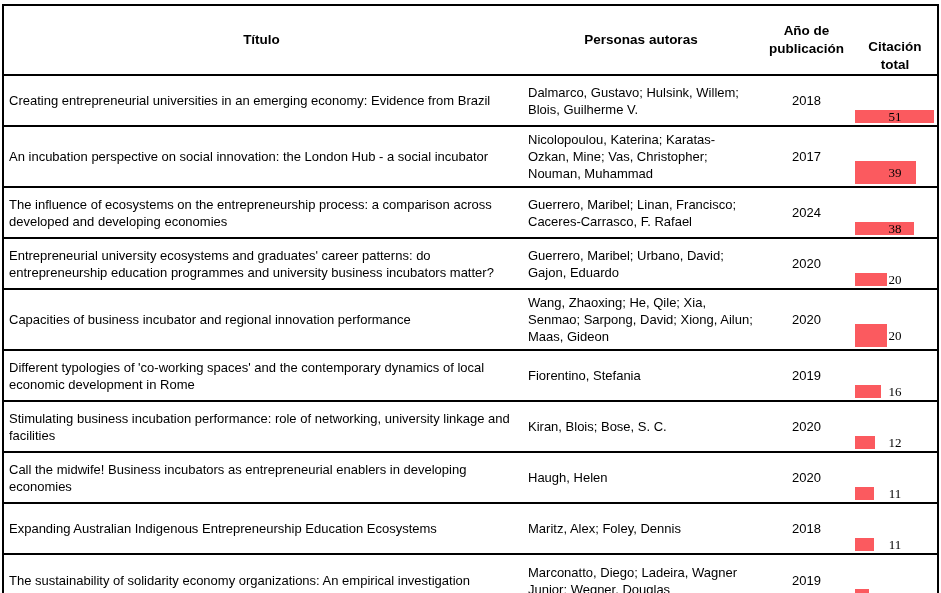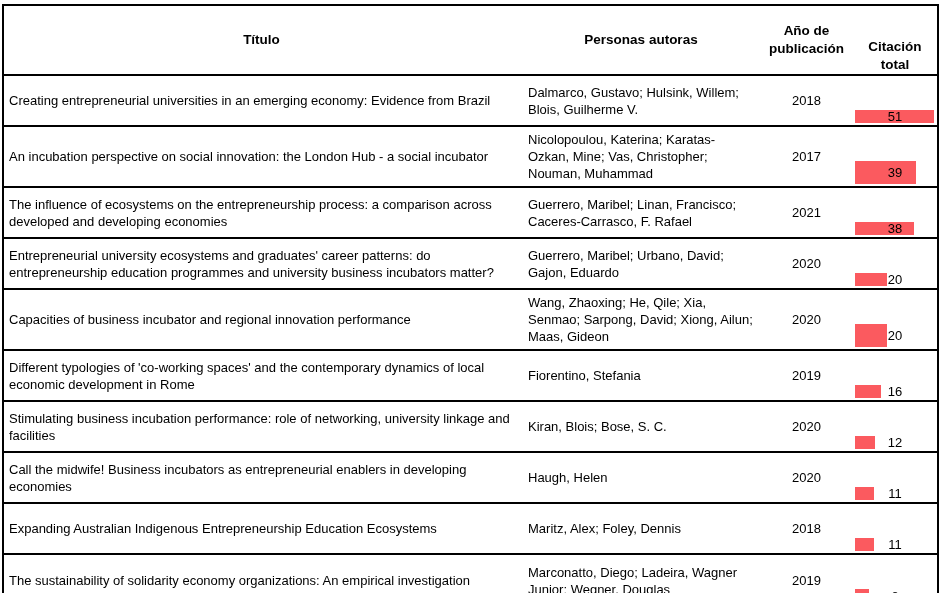--- a/index.html
+++ b/index.html
@@ -45,20 +45,21 @@
     position: absolute;
     left: 2px; top: 2px; bottom: 2px;
     background: #fb5a5f;
   }
   .cit-value {
     position: relative;
     z-index: 1;
     width: 100%;
     text-align: center;
     font-size: 13px;
+    font-family: Liberation Serif, serif;
   }
 </style>
 </head>
 <body>
 
 <div class="table-frame">
   <div class="trow header-row">
     <div class="cell col-title">Título</div>
     <div class="cell col-authors">Personas autoras</div>
     <div class="cell col-year">Año de publicación</div>
@@ -81,21 +82,21 @@
     <div class="cell col-year">2017</div>
     <div class="cell col-cit">
       <div class="cit-bar" style="width: 60.5px; background: rgb(251, 90, 95);"></div>
       <div class="cit-value">39</div>
     </div>
   </div>
 
   <div class="trow body-row">
     <div class="cell col-title">The influence of ecosystems on the entrepreneurship process: a comparison across developed and developing economies</div>
     <div class="cell col-authors">Guerrero, Maribel; Linan, Francisco; Caceres-Carrasco, F. Rafael</div>
-    <div class="cell col-year">2021</div>
+    <div class="cell col-year">2024</div>
     <div class="cell col-cit">
       <div class="cit-bar" style="width: 59px; background: rgb(251, 90, 95);"></div>
       <div class="cit-value">38</div>
     </div>
   </div>
 
   <div class="trow body-row">
     <div class="cell col-title">Entrepreneurial university ecosystems and graduates' career patterns: do entrepreneurship education programmes and university business incubators matter?</div>
     <div class="cell col-authors">Guerrero, Maribel; Urbano, David; Gajon, Eduardo</div>
     <div class="cell col-year">2020</div>

